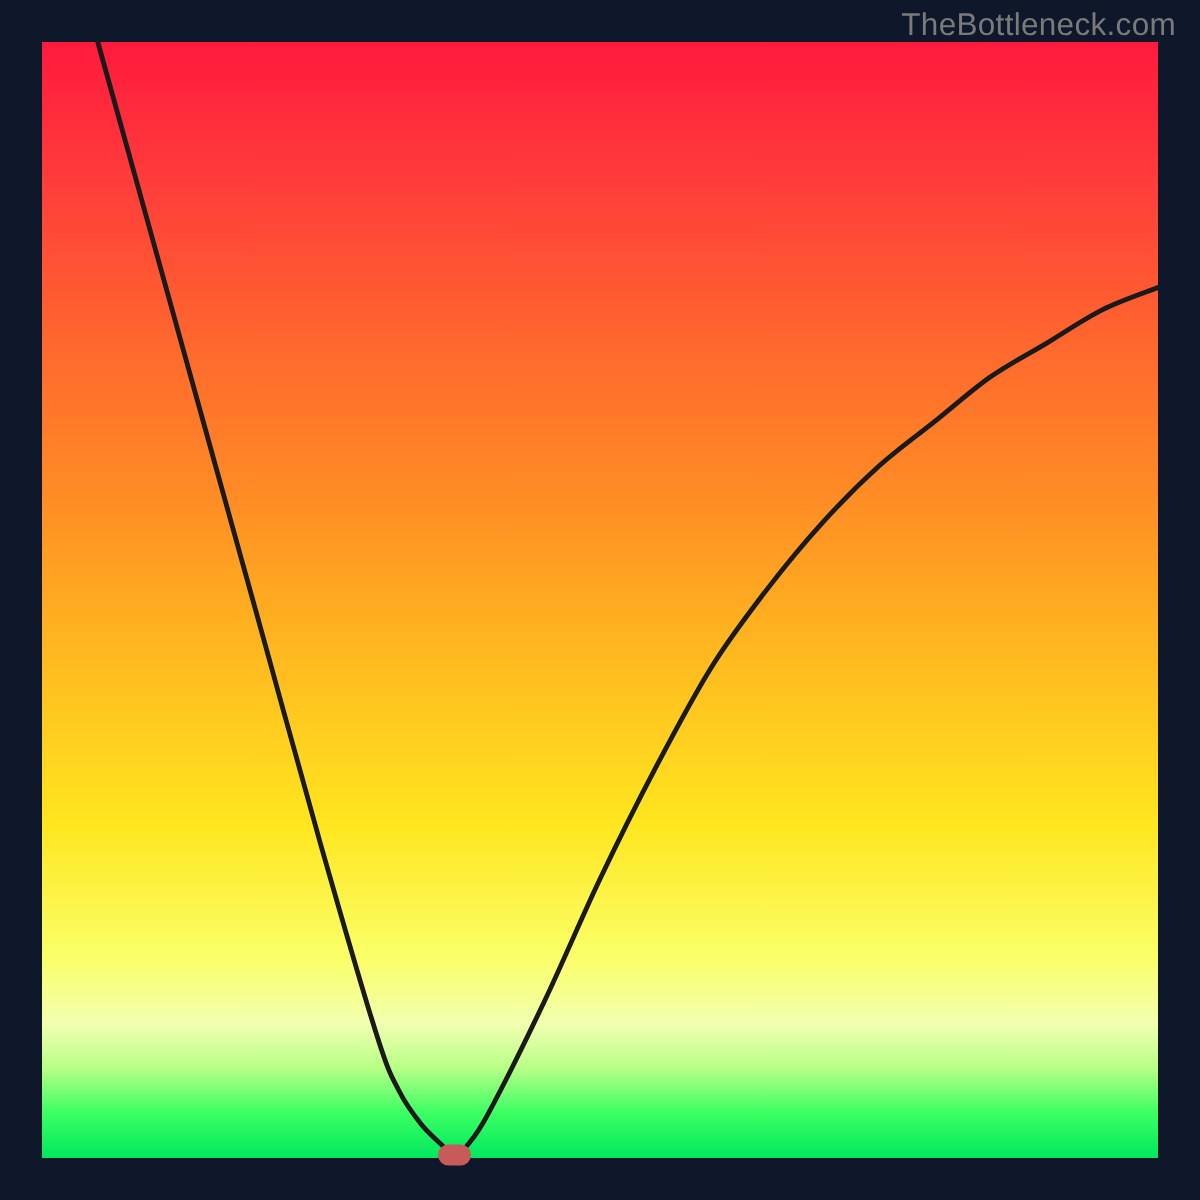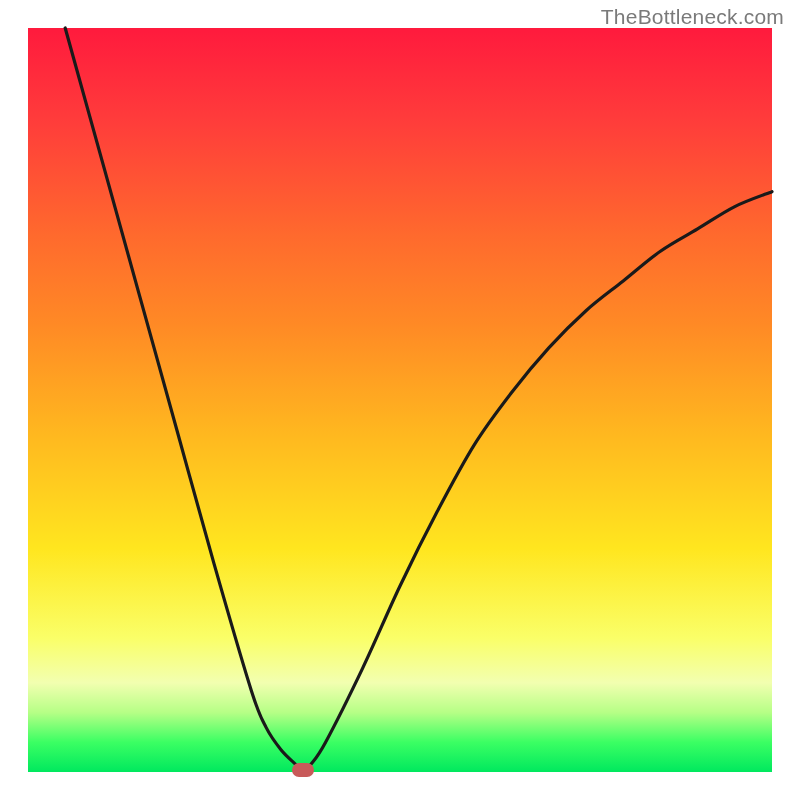--- a/index.html
+++ b/index.html
@@ -10,21 +10,21 @@
     background: #000;
     overflow: hidden;
     font-family: Arial, Helvetica, sans-serif;
   }
   .frame {
     position: absolute;
     left: 0;
     top: 0;
     width: 800px;
     height: 800px;
-    background: #ffffff;
+    background: #0f172a;
   }
   .plot-area {
     position: absolute;
     left: 28px;
     top: 28px;
     width: 744px;
     height: 744px;
     
     background: linear-gradient(to bottom,
       #ff1a3d 0%,

